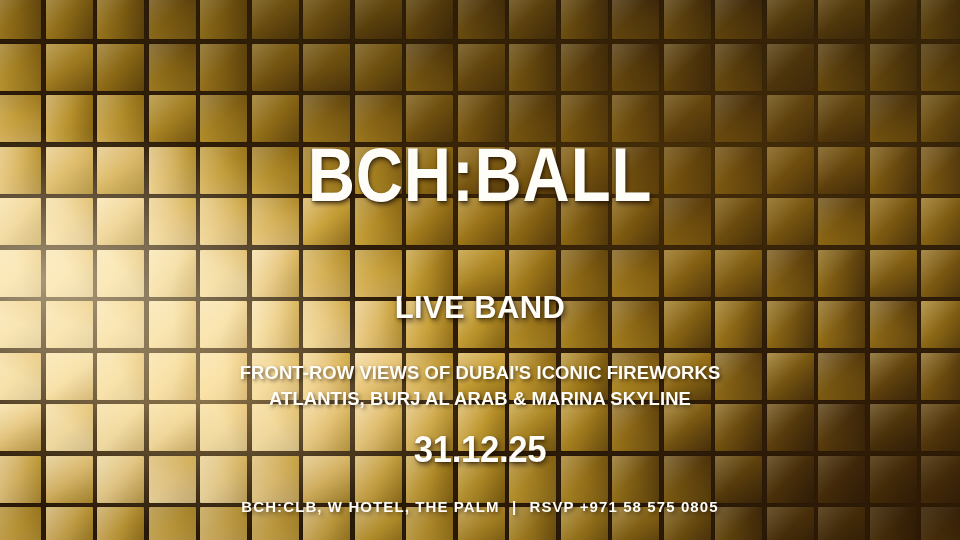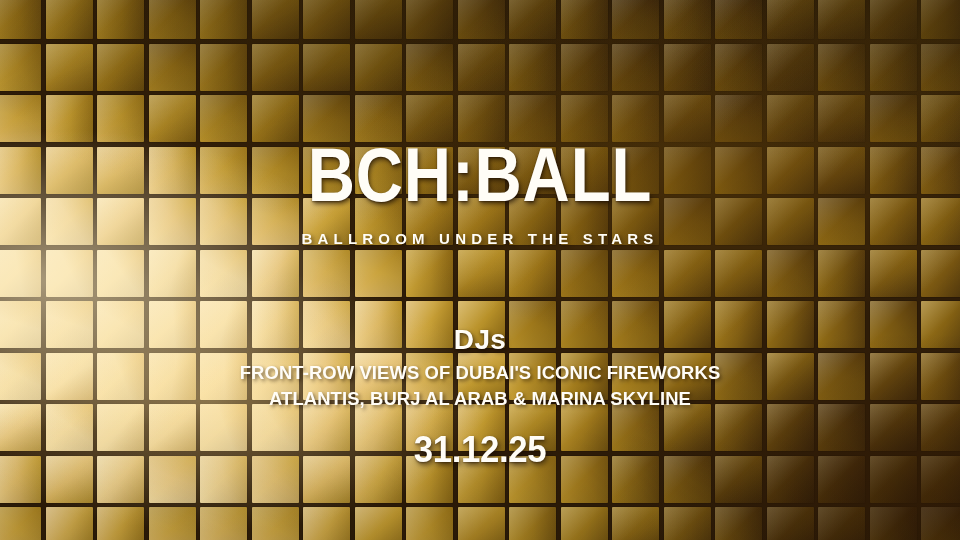--- a/index.html
+++ b/index.html
@@ -351,26 +351,30 @@
     </div>
   <div id="lightwash"></div>
   <div id="grain"></div>
 
   <div id="content">
 
 
 
     <div id="ball" class="ts">BCH:BALL</div>
 
-    <div id="tagline" class="ts2">BALLROOM UNDER THE STARS</div>
-
-
-    <div id="djs" class="ts">DJs</div>
+
+    <div id="liveband" class="ts">LIVE BAND</div>
+
 
     <div id="line1" class="ts2">FRONT-ROW VIEWS OF DUBAI'S ICONIC FIREWORKS</div>
 
     <div id="line2" class="ts2">ATLANTIS, BURJ AL ARAB &amp; MARINA SKYLINE</div>
 
     <div id="date" class="ts">31.12.25</div>
 
+    <div id="footer" class="ts2">
+      <span>BCH:CLB, W HOTEL, THE PALM</span>
+      <span class="sep">|</span>
+      <span>RSVP +971 58 575 0805</span>
+    </div>
 
   </div>
 </div>
 
 </body></html>

